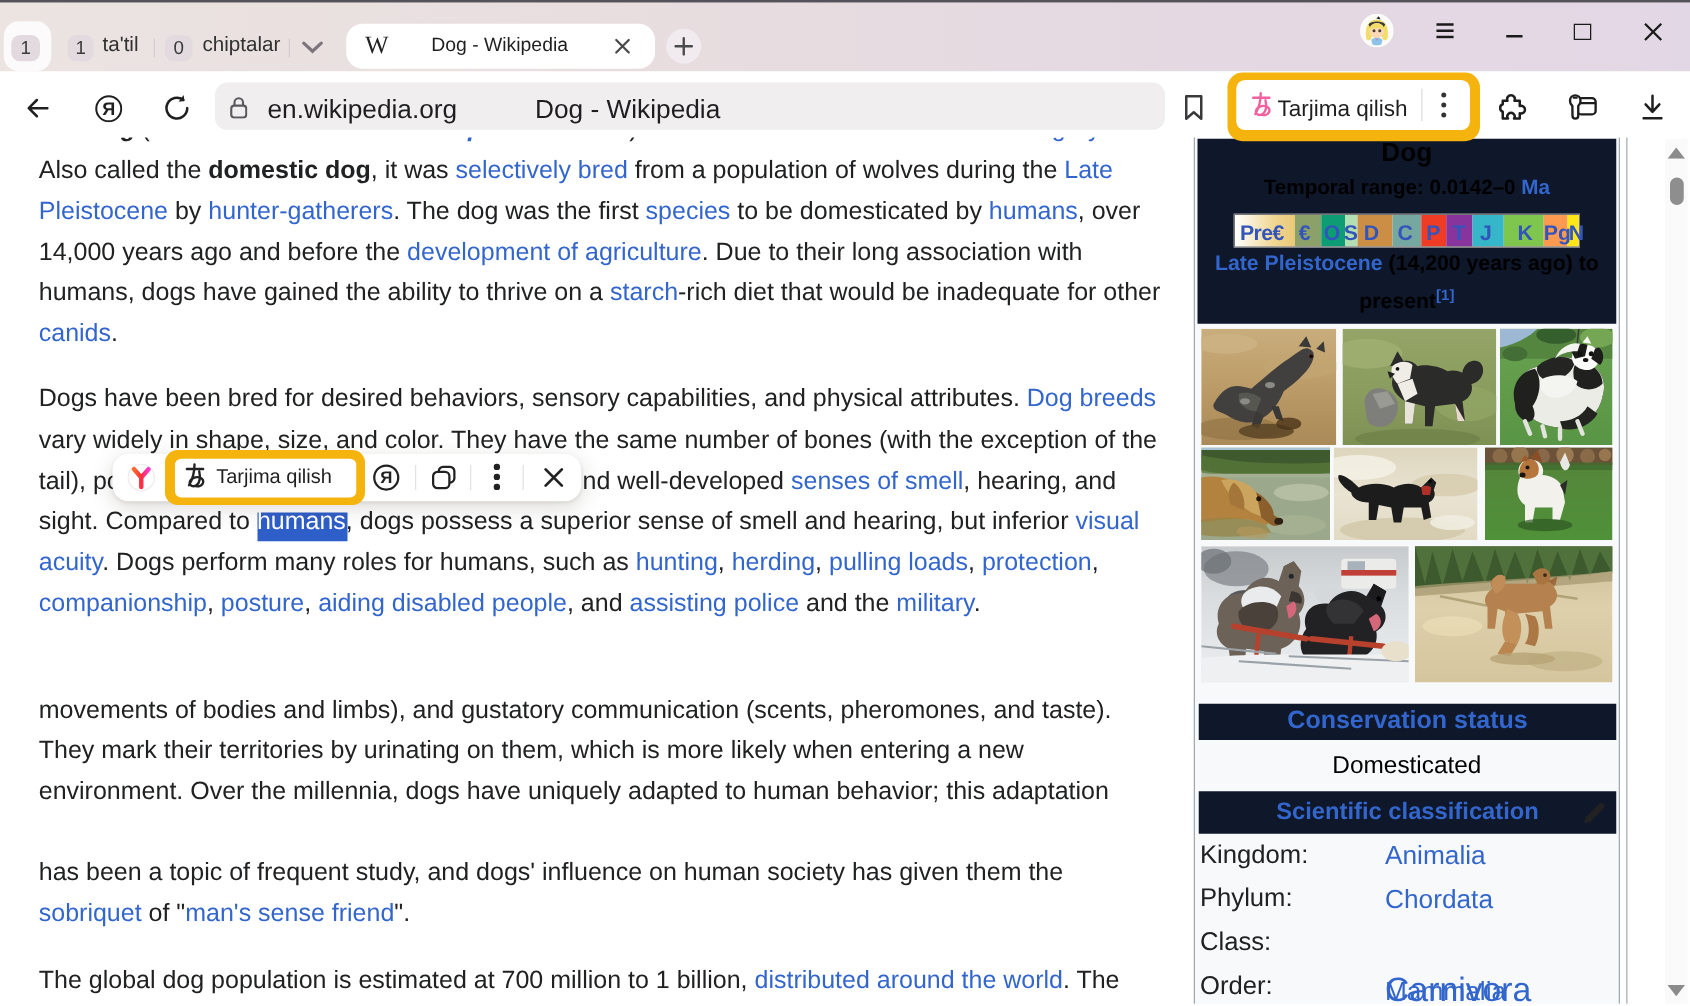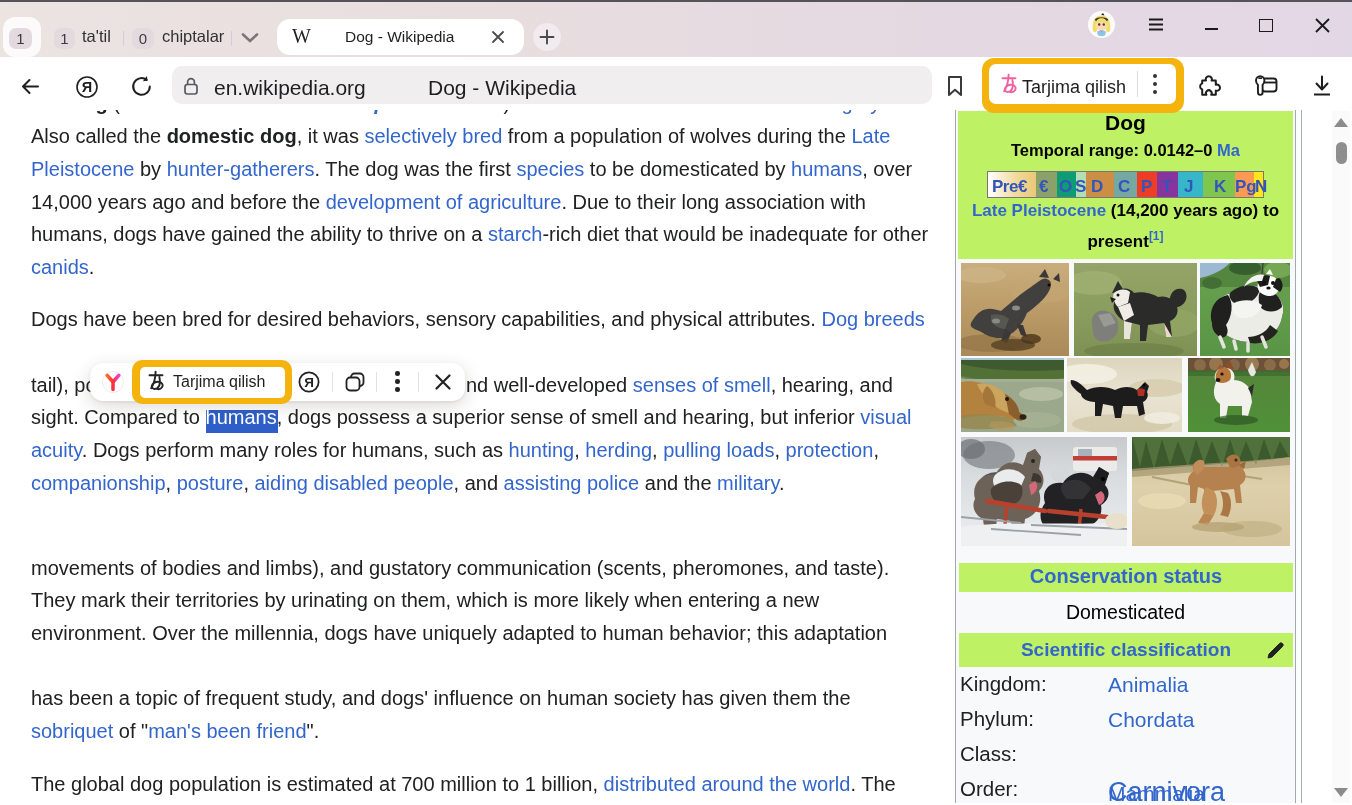--- a/index.html
+++ b/index.html
@@ -33,21 +33,21 @@
   #contentborder { left:1301px; top:110px; width:1px; height:693px; background:#a7adb3; }
 
   
   #sbtrack { left:1332px; top:111px; width:18px; height:692px; background:#fafafa; }
   #sbthumb { left:1336px; top:142px; width:11px; height:22px; background:#8e8e8e; border-radius:5.5px; }
 
   
   #infobox { left:955px; top:110px; width:341px; height:693px; background:#f8f9fa;
     border-left:1px solid #a2a9b1; border-right:1px solid #a2a9b1; font-size:17.5px; }
   .ib { position:absolute; }
-  .yellow { background:#bef264; }
+  .yellow { background:#0f172a; }
   .ibc { text-align:center; width:100%; }
 
   
   #popup { left:90px; top:363px; width:375px; height:38px; background:#fff; border-radius:13px;
     box-shadow:0 5px 18px rgba(60,50,40,.18), 0 1px 3px rgba(0,0,0,.08); z-index:30; }
   .amberbox { position:absolute; background:#f4b40d; z-index:31; }
   .amberin { position:absolute; background:#fff; }
 </style>
 </head>
 <body>
@@ -155,31 +155,32 @@
   <div class="abs" style="left:206px; top:299.5px; width:71.5px; height:23.4px; background:#2e5ec8;"></div>
 
   <div class="tl" style="top:-22.6px;">The <b>dog</b> (<em class="lnk"><b>Canis familiaris</b></em> or <em class="lnk"><b>Canis lupus familiaris</b></em>) is a <a>domesticated</a> descendant of the <a>gray</a></div>
   <div class="tl" style="top:10.1px;">Also called the <b>domestic dog</b>, it was <a>selectively bred</a> from a population of wolves during the <a>Late</a></div>
   <div class="tl" style="top:42.8px;"><a>Pleistocene</a> by <a>hunter-gatherers</a>. The dog was the first <a>species</a> to be domesticated by <a>humans</a>, over</div>
   <div class="tl" style="top:75.5px;">14,000 years ago and before the <a>development of agriculture</a>. Due to their long association with</div>
   <div class="tl" style="top:108.2px;">humans, dogs have gained the ability to thrive on a <a>starch</a>-rich diet that would be inadequate for other</div>
   <div class="tl" style="top:140.9px;"><a>canids</a>.</div>
 
   <div class="tl" style="top:193.1px;">Dogs have been bred for desired behaviors, sensory capabilities, and physical attributes. <a>Dog breeds</a></div>
+  <div class="tl" style="top:225.8px;">vary widely in shape, size, and color. They have the same number of bones (with the exception of the</div>
   <div class="tl" style="top:258.5px;">tail), possess acute se</div>
   <div class="tl" style="top:258.5px; left:466px;">nd well-developed <a>senses of smell</a>, hearing, and</div>
   <div class="tl" style="top:291.2px;">sight. Compared to <span style="color:#fff;">humans</span>, dogs possess a superior sense of smell and hearing, but inferior <a>visual</a></div>
   <div class="tl" style="top:323.9px;"><a>acuity</a>. Dogs perform many roles for humans, such as <a>hunting</a>, <a>herding</a>, <a>pulling loads</a>, <a>protection</a>,</div>
   <div class="tl" style="top:356.6px;"><a>companionship</a>, <a>posture</a>, <a>aiding disabled people</a>, and <a>assisting police</a> and the <a>military</a>.</div>
 
   <div class="tl" style="top:441.5px;">movements of bodies and limbs), and gustatory communication (scents, pheromones, and taste).</div>
   <div class="tl" style="top:474.2px;">They mark their territories by urinating on them, which is more likely when entering a new</div>
   <div class="tl" style="top:506.9px;">environment. Over the millennia, dogs have uniquely adapted to human behavior; this adaptation</div>
   <div class="tl" style="top:572.3px;">has been a topic of frequent study, and dogs' influence on human society has given them the</div>
-  <div class="tl" style="top:605px;"><a>sobriquet</a> of "<a>man's been friend</a>".</div>
+  <div class="tl" style="top:605px;"><a>sobriquet</a> of "<a>man's sense friend</a>".</div>
 
   <div class="tl" style="top:658.2px;">The global dog population is estimated at 700 million to 1 billion, <a>distributed around the world</a>. The</div>
 </div>
 
 <div class="abs" id="infobox"></div>
 <div class="abs ib yellow" style="left:958px; top:111px; width:335px; height:148px;"></div>
 <div class="abs ibc" style="left:956px; top:112.1px; width:339px; font-size:21px; font-weight:bold; color:#000; line-height:1;">Dog</div>
 <div class="abs ibc" style="left:956px; top:141.5px; width:339px; font-size:16.5px; font-weight:bold; color:#000; line-height:1;">Temporal range: 0.0142–0 <a style="color:#3366cc; text-decoration:none;">Ma</a></div>
 
 <div class="abs" style="left:987px; top:171px; width:277px; height:27px; border:1px solid #777; background:#fff;">

